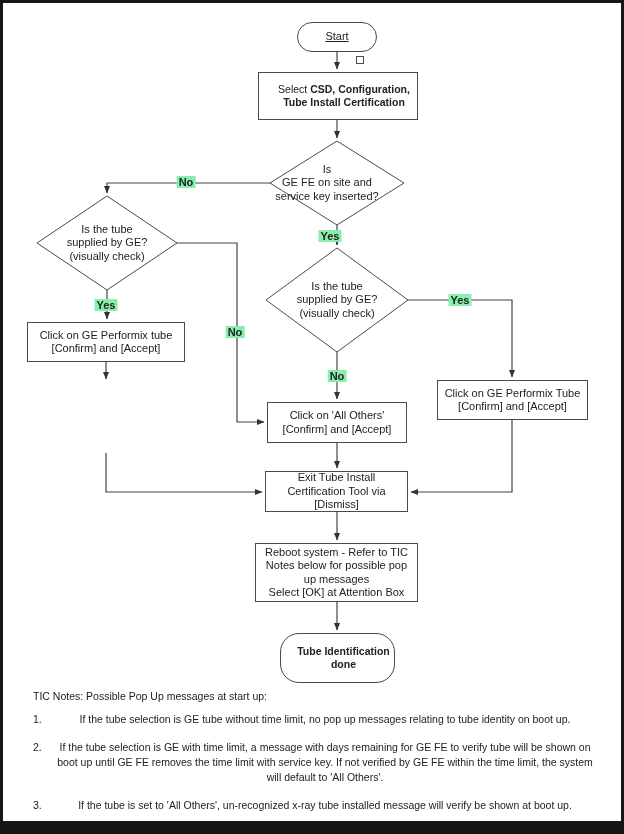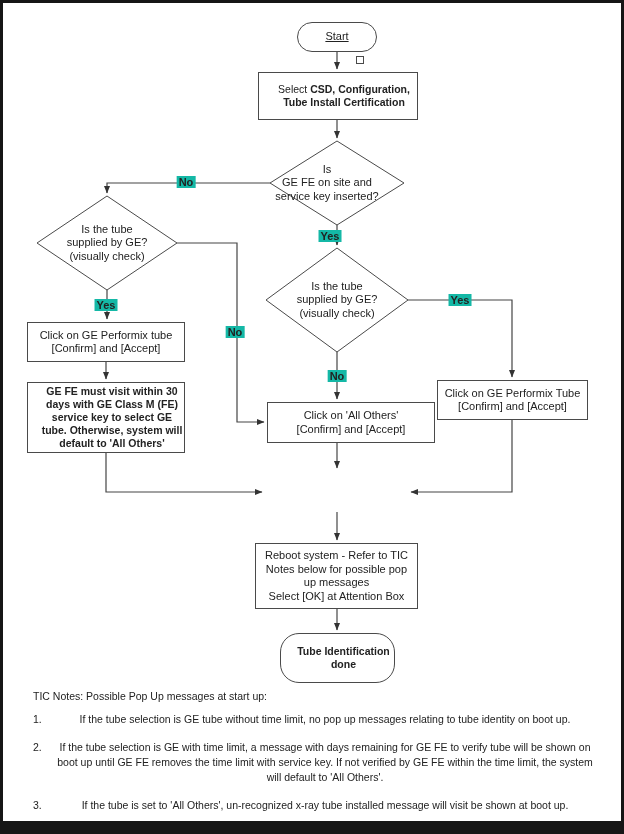--- a/index.html
+++ b/index.html
@@ -34,21 +34,21 @@
   }
   .box{border:1px solid #4a4a4a;background:#fff;}
   .oval{border:1px solid #4a4a4a;background:#fff;border-radius:16px;}
   .bold{font-weight:bold;}
   .fs10{font-size:10.5px;line-height:13px;padding-left:12px;}
   .dtext{background:transparent;}
   .edge-label{
     position:absolute;z-index:3;
     transform:translate(-50%,-50%);
     font-size:11px;font-weight:bold;
-    background:#14b8a6;padding:0 2px;
+    background:#86efac;padding:0 2px;
     line-height:12px;
   }
   .sq{
     position:absolute;width:6px;height:6px;
     border:1px solid #4a4a4a;background:#fff;z-index:2;
   }
   .notes{
     position:absolute;left:33px;top:689px;width:560px;
     font-size:10.5px;line-height:15px;z-index:2;
   }
@@ -107,34 +107,32 @@
 supplied by GE?
 (visually check)</div>
 
   <div class="node dtext" style="left:277px;top:265px;width:120px;height:70px;">Is the tube
 supplied by GE?
 (visually check)</div>
 
   <div class="node box" style="left:27px;top:322px;width:158px;height:40px;">Click on GE Performix tube
 [Confirm] and [Accept]</div>
 
-  <div class="node box bold fs10" style="left:27px;top:382px;width:158px;height:71px;">GE FE must visit within 30
-days with GE Class M (FE)
-service key to select GE
-tube.  Otherwise, system will
-default to 'All Others'</div>
 
   <div class="node box" style="left:437px;top:380px;width:151px;height:40px;">Click on GE Performix Tube
 [Confirm] and [Accept]</div>
 
-  <div class="node box" style="left:267px;top:402px;width:168px;height:41px;">Click on 'All Others'
+  <div class="node box" style="left:267px;top:402px;width:140px;height:41px;">Click on 'All Others'
 [Confirm] and [Accept]</div>
 
+  <div class="node box" style="left:265px;top:471px;width:143px;height:41px;">Exit Tube Install
+Certification Tool via
+[Dismiss]</div>
 
-  <div class="node box" style="left:255px;top:543px;width:163px;height:66px;">Reboot system - Refer to TIC
+  <div class="node box" style="left:255px;top:543px;width:163px;height:59px;">Reboot system - Refer to TIC
 Notes below for possible pop
 up messages
 Select [OK] at Attention Box</div>
 
   <div class="node oval bold fs10" style="left:280px;top:633px;width:115px;height:50px;border-radius:19px;">Tube Identification
 done</div>
 
   <div class="edge-label" style="left:186px;top:182px;">No</div>
   <div class="edge-label" style="left:330px;top:236px;">Yes</div>
   <div class="edge-label" style="left:106px;top:305px;">Yes</div>
@@ -147,19 +145,19 @@
     <div class="note-item">
       <span class="note-num">1.</span>
       <span class="note-text">If the tube selection is GE tube without time limit,  no pop up messages relating to tube identity on boot up.</span>
     </div>
     <div class="note-item">
       <span class="note-num">2.</span>
       <span class="note-text">If the tube selection is GE with time limit, a message with days remaining for GE FE to verify tube will be shown on boot up until GE FE removes the time limit with service key.  If not verified by GE FE within the time limit, the system will default to 'All Others'.</span>
     </div>
     <div class="note-item">
       <span class="note-num">3.</span>
-      <span class="note-text">If the tube is set to 'All Others', un-recognized x-ray tube installed message will visit be shown at boot up.</span>
+      <span class="note-text">If the tube is set to 'All Others', un-recognized x-ray tube installed message will verify be shown at boot up.</span>
     </div>
   </div>
 
   <div class="frame"></div>
   <div class="bottom-bar"></div>
 </div>
 
 </body></html>

